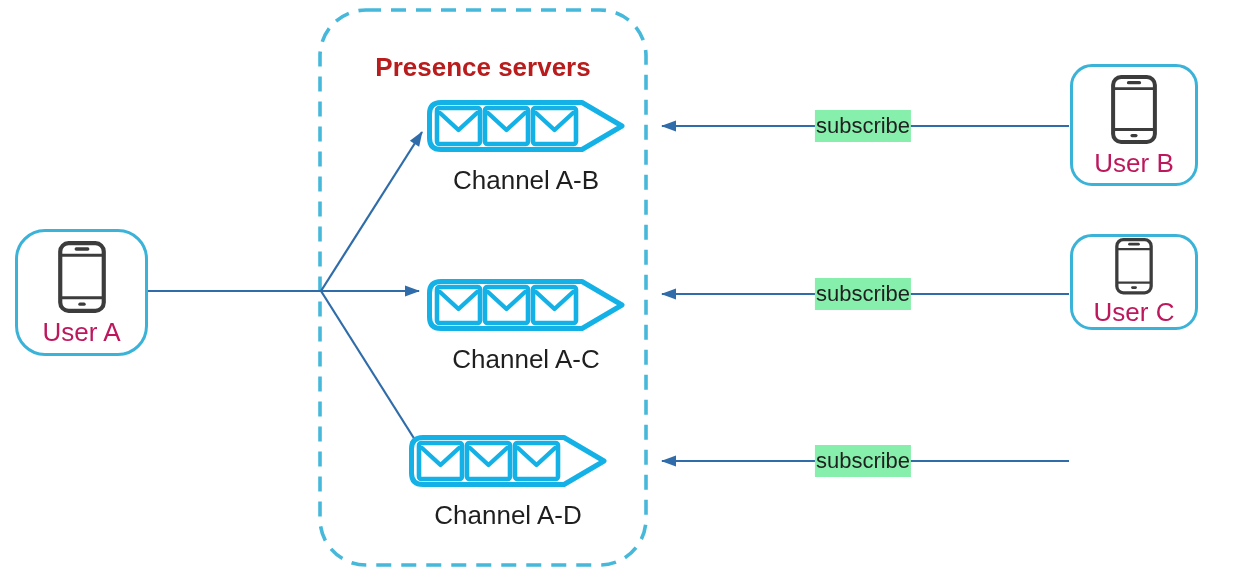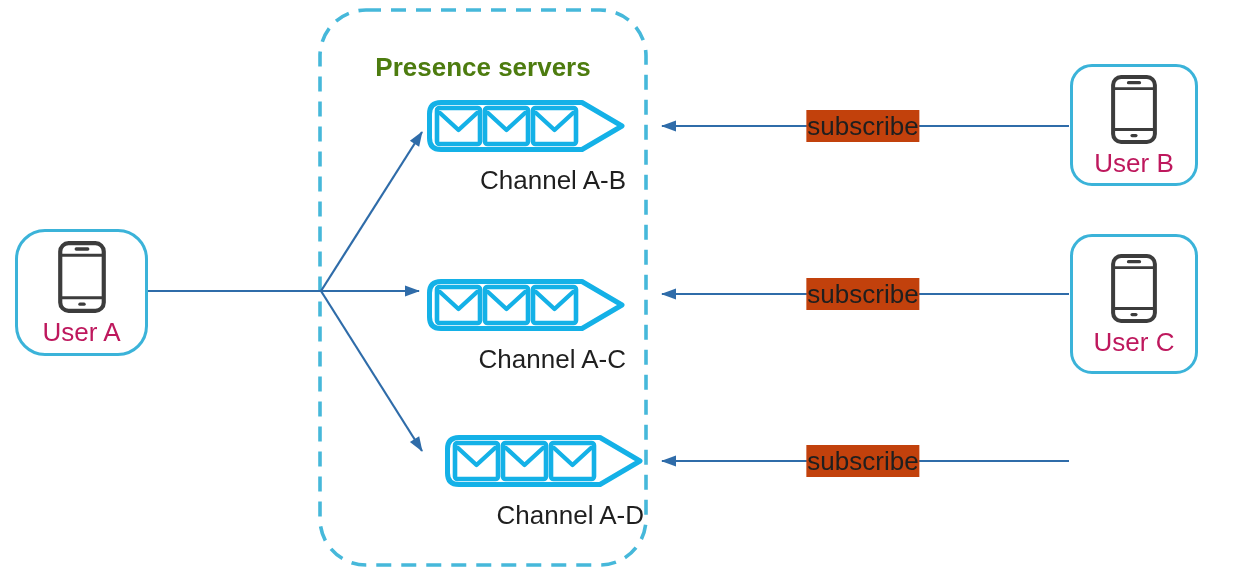--- a/index.html
+++ b/index.html
@@ -26,32 +26,32 @@
     left: 316px; top: 5px;
     z-index: 0;
   }
   .presence-title {
     position: absolute;
     left: 320px; top: 52px;
     width: 326px;
     text-align: center;
     font-size: 26px;
     font-weight: bold;
-    color: #4d7c0f;
+    color: #b91c1c;
     z-index: 2;
   }
   .channel {
     position: absolute;
     width: 200px;
     z-index: 2;
   }
   .channel-label {
     margin-top: 8px;
     width: 200px;
-    text-align: right;
+    text-align: center;
     font-size: 26px;
     color: #1f1f1f;
     white-space: nowrap;
   }
   .user-box {
     position: absolute;
     background: #ffffff;
     border: 3.5px solid #3bb3d9;
     border-radius: 22px;
     display: flex;
@@ -63,22 +63,22 @@
   }
   .user-label {
     font-size: 26px;
     color: #be185d;
     margin-top: 3px;
     line-height: 1.1;
   }
   .subscribe-label {
     position: absolute;
     transform: translateX(-50%);
-    background: #c2410c;
-    font-size: 26px;
+    background: #86efac;
+    font-size: 22px;
     color: #1f1f1f;
     line-height: 32px;
     height: 32px;
     padding: 0 1px;
     z-index: 3;
     white-space: nowrap;
   }
 </style>
 </head>
 <body>
@@ -137,21 +137,21 @@
         <path d="M14,14 L32.5,31 L51,14" fill="none" stroke="#14b1e7" stroke-width="4.4" stroke-linecap="round" stroke-linejoin="round"></path>
       </g>
       <g transform="translate(96,0)">
         <rect x="11" y="9" width="43" height="36" rx="2.5" fill="#ffffff" stroke="#14b1e7" stroke-width="4.6"></rect>
         <path d="M14,14 L32.5,31 L51,14" fill="none" stroke="#14b1e7" stroke-width="4.4" stroke-linecap="round" stroke-linejoin="round"></path>
       </g>
     </svg>
     <div class="channel-label">Channel A-C</div>
   </div>
 
-  <div class="channel" style="left:444px; top:434px;">
+  <div class="channel" style="left:408px; top:434px;">
     <svg width="200" height="54" viewBox="0 0 200 54">
       <path d="M15,3.5 H156 L196,27 L156,50.5 H15 Q3.5,50.5 3.5,39 V15 Q3.5,3.5 15,3.5 Z" fill="#ffffff" stroke="#14b1e7" stroke-width="5" stroke-linejoin="round"></path>
       <g>
         <rect x="11" y="9" width="43" height="36" rx="2.5" fill="#ffffff" stroke="#14b1e7" stroke-width="4.6"></rect>
         <path d="M14,14 L32.5,31 L51,14" fill="none" stroke="#14b1e7" stroke-width="4.4" stroke-linecap="round" stroke-linejoin="round"></path>
       </g>
       <g transform="translate(48,0)">
         <rect x="11" y="9" width="43" height="36" rx="2.5" fill="#ffffff" stroke="#14b1e7" stroke-width="4.6"></rect>
         <path d="M14,14 L32.5,31 L51,14" fill="none" stroke="#14b1e7" stroke-width="4.4" stroke-linecap="round" stroke-linejoin="round"></path>
       </g>
@@ -178,21 +178,21 @@
     <svg width="48" height="73" viewBox="0 0 54 80">
       <rect x="3.5" y="3.5" width="47" height="73" rx="9" fill="#ffffff" stroke="#3c3c3c" stroke-width="4.5"></rect>
       <line x1="4" y1="16.5" x2="50" y2="16.5" stroke="#3c3c3c" stroke-width="3.2"></line>
       <line x1="4" y1="62.5" x2="50" y2="62.5" stroke="#3c3c3c" stroke-width="3.2"></line>
       <rect x="19" y="8" width="16" height="3.6" rx="1.8" fill="#3c3c3c"></rect>
       <rect x="23" y="67.5" width="8" height="3.6" rx="1.8" fill="#3c3c3c"></rect>
     </svg>
     <div class="user-label">User B</div>
   </div>
 
-  <div class="user-box" style="left:1070px; top:234px; width:128px; height:140px;">
+  <div class="user-box" style="left:1070px; top:234px; width:128px; height:96px;">
     <svg width="48" height="73" viewBox="0 0 54 80">
       <rect x="3.5" y="3.5" width="47" height="73" rx="9" fill="#ffffff" stroke="#3c3c3c" stroke-width="4.5"></rect>
       <line x1="4" y1="16.5" x2="50" y2="16.5" stroke="#3c3c3c" stroke-width="3.2"></line>
       <line x1="4" y1="62.5" x2="50" y2="62.5" stroke="#3c3c3c" stroke-width="3.2"></line>
       <rect x="19" y="8" width="16" height="3.6" rx="1.8" fill="#3c3c3c"></rect>
       <rect x="23" y="67.5" width="8" height="3.6" rx="1.8" fill="#3c3c3c"></rect>
     </svg>
     <div class="user-label">User C</div>
   </div>
 

